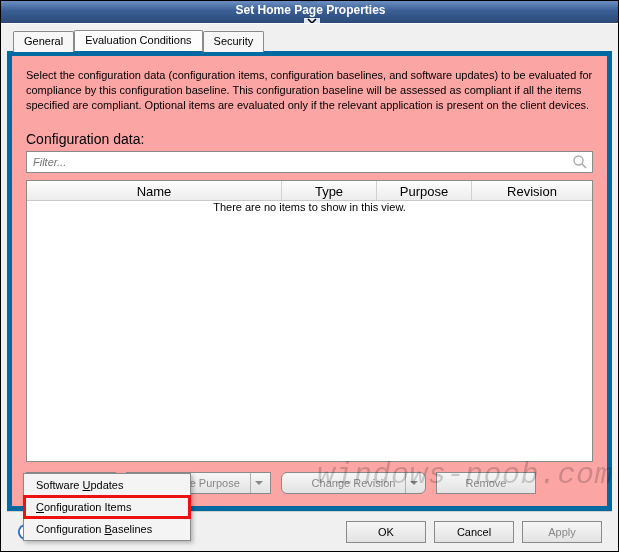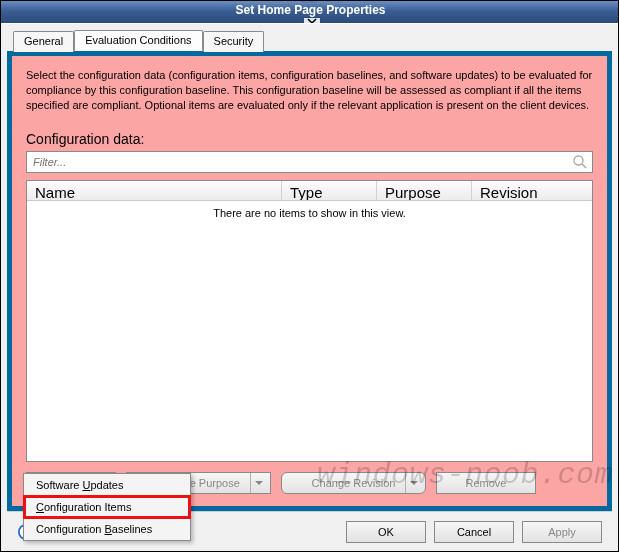--- a/index.html
+++ b/index.html
@@ -143,36 +143,36 @@
     background: #fff;
     display: flex;
     flex-direction: column;
     min-height: 0;
   }
   .lv-header {
     display: flex;
     height: 20px;
     background: linear-gradient(to bottom,#fdfdfd,#ececec);
     border-bottom: 1px solid #c9c9c9;
-    font-size: 15px;
+    font-size: 13px;
+    text-align: center;
   }
   .lv-col {
     border-right: 1px solid #d0d0d0;
     padding: 3px 8px;
     overflow: hidden;
     text-overflow: ellipsis;
   }
   .lv-col.name { flex: 0 0 255px; }
   .lv-col.type { flex: 0 0 95px; }
   .lv-col.purp { flex: 0 0 95px; }
   .lv-col.rev  { flex: 1; border-right:none; }
   .lv-empty {
     flex: 1;
     text-align: center;
-    padding-top: 6px;
     color: #000;
     font-size: 11px;
     position: relative;
   }
 
   .button-row {
     display: flex;
     gap: 10px;
     margin-top: 10px;
   }

